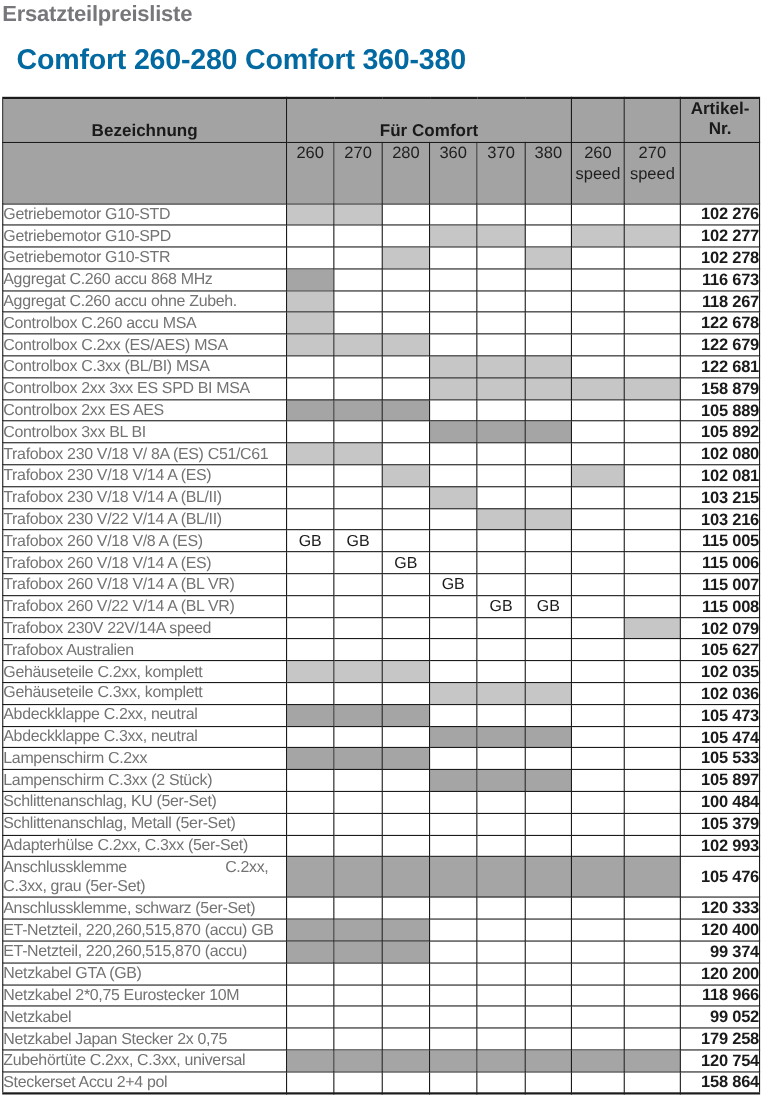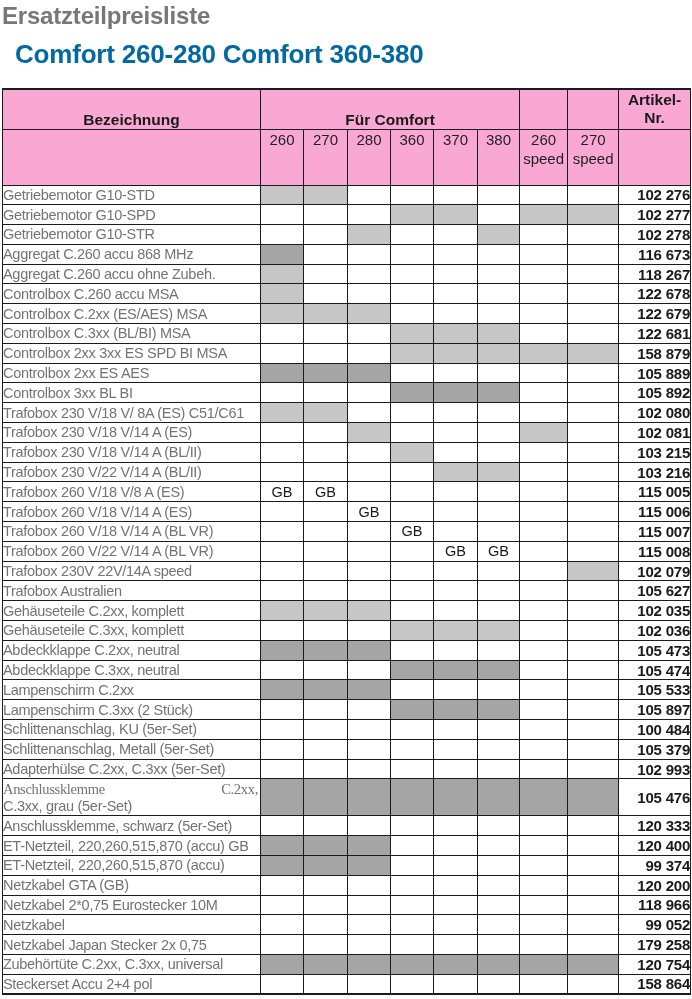--- a/index.html
+++ b/index.html
@@ -8,21 +8,21 @@
     width: 692px; height: 999px;
     background: #ffffff;
     font-family: "Liberation Sans", sans-serif;
     color: #1a1a1a;
     overflow: hidden;
   }
   .page { position: relative; width: 692px; height: 999px; }
 
   .title-gray {
     position: absolute; left: 2px; top: 2px;
-    font-size: 24px; font-weight: bold;
+    font-size: 20px; font-weight: bold;
     color: var(--title-gray, #77777b);
     letter-spacing: -0.2px;
     margin: 0;
   }
   .title-black {
     position: absolute; left: 2px; top: 26px;
     font-size: 26px; font-weight: bold;
     color: #0369a1;
     letter-spacing: -0.2px;
     margin: 13px;
@@ -35,21 +35,21 @@
     table-layout: fixed;
   }
   table.price { border: 1px solid #1b1b1b; border-top: 2px solid #1b1b1b; border-bottom: 2px solid #1b1b1b; }
   table.price th, table.price td {
     border: 1px solid #1b1b1b;
     padding: 0;
     overflow: hidden;
   }
 
   
-  thead th { font-weight: bold; background: #f9a8d4; }
+  thead th { font-weight: bold; background: #a3a3a3; }
   th.h-bez, th.h-comfort {
     vertical-align: bottom; text-align: center;
     font-size: 15.5px; padding-bottom: 3px; height: 40px;
   }
   th.h-artikel {
     vertical-align: middle; text-align: center;
     font-size: 15.5px; line-height: 18px;
   }
   tr.h2 th {
     height: 56px; vertical-align: top; text-align: center;
@@ -66,21 +66,21 @@
   }
   td.num {
     text-align: right; padding-right: 4px;
     font-size: 15px; letter-spacing: -0.2px; white-space: nowrap; font-weight: bold;
   }
   td.model { text-align: center; font-size: 14.5px; }
   td.shade-L { background: var(--shade-light, #c6c6c6); }
   td.shade-D { background: var(--shade-dark, #a5a5a5); }
 
   tr.tall td { height: 37px; }
-  .nm-l1 { display: flex; justify-content: space-between; padding-right: 2px; line-height: 17px; margin-top: 1px; font-family: Liberation Serif, serif; }
+  .nm-l1 { display: flex; justify-content: space-between; padding-right: 16px; line-height: 17px; margin-top: 1px; }
   .nm-l2 { line-height: 17px; }
 </style>
 </head>
 <body>
 
 <div class="page">
 
   <h1 class="title-gray">Ersatzteilpreisliste</h1>
   <h2 class="title-black">Comfort 260-280 Comfort 360-380</h2>
 

